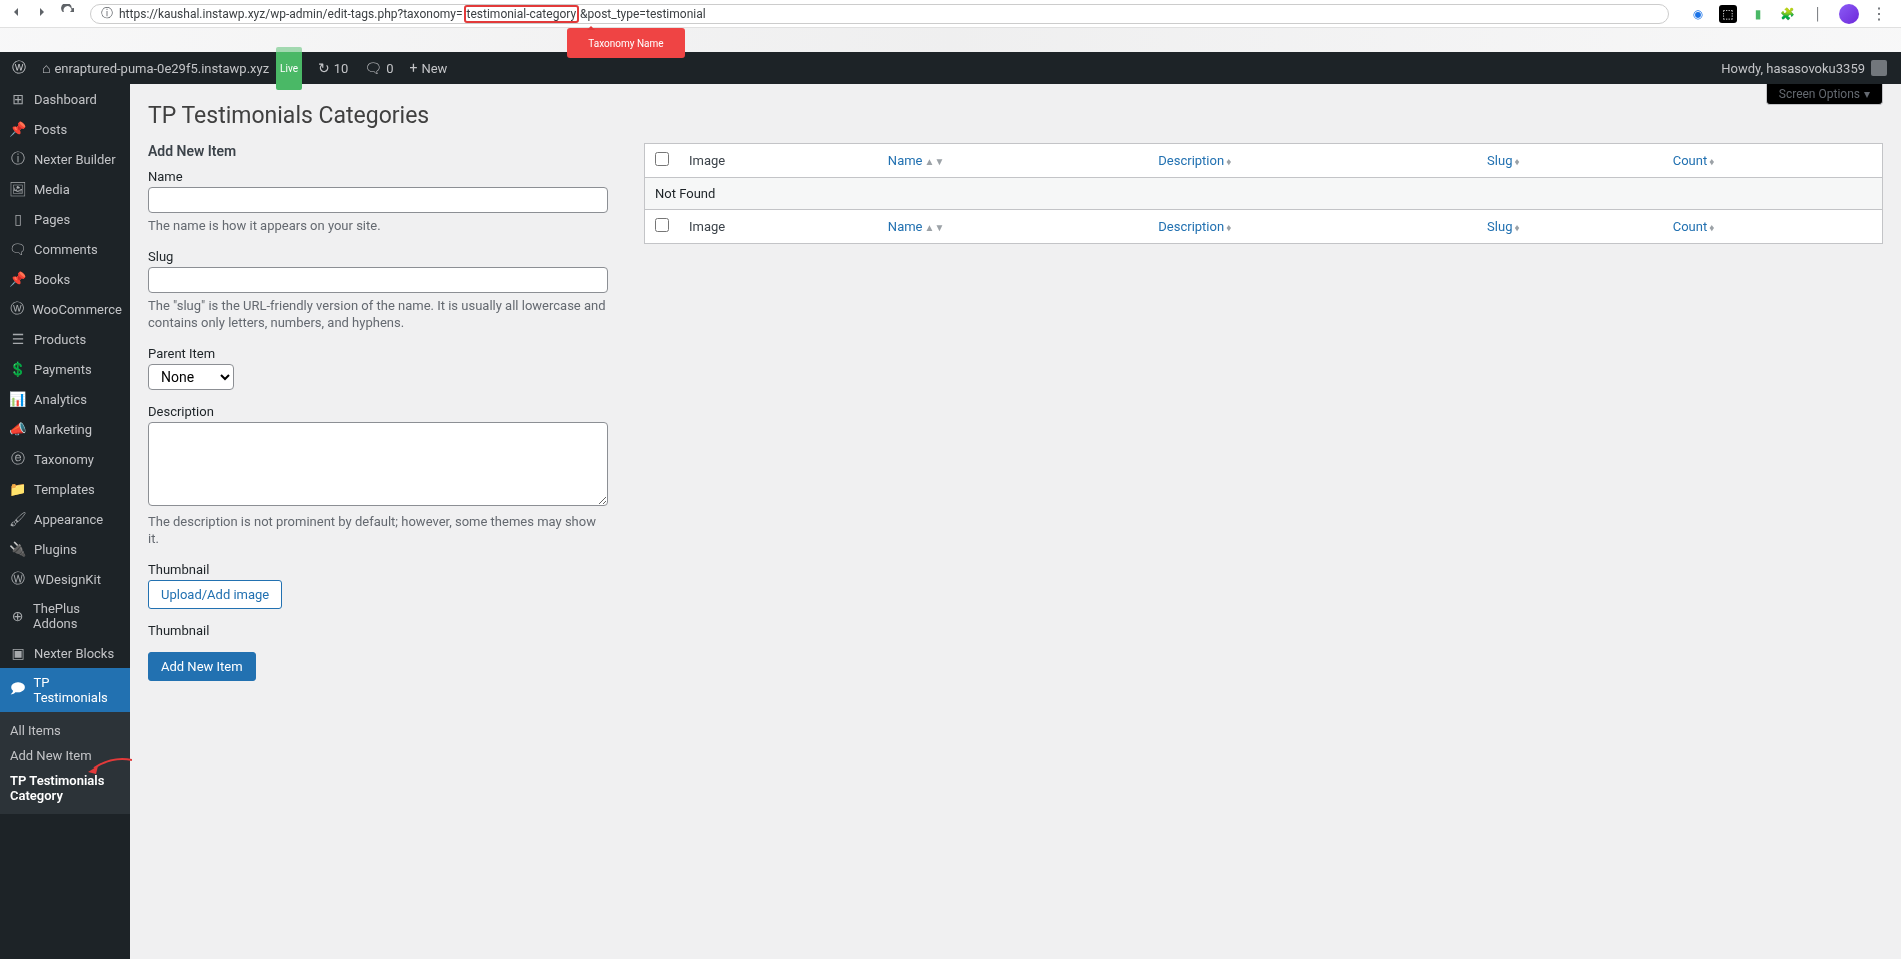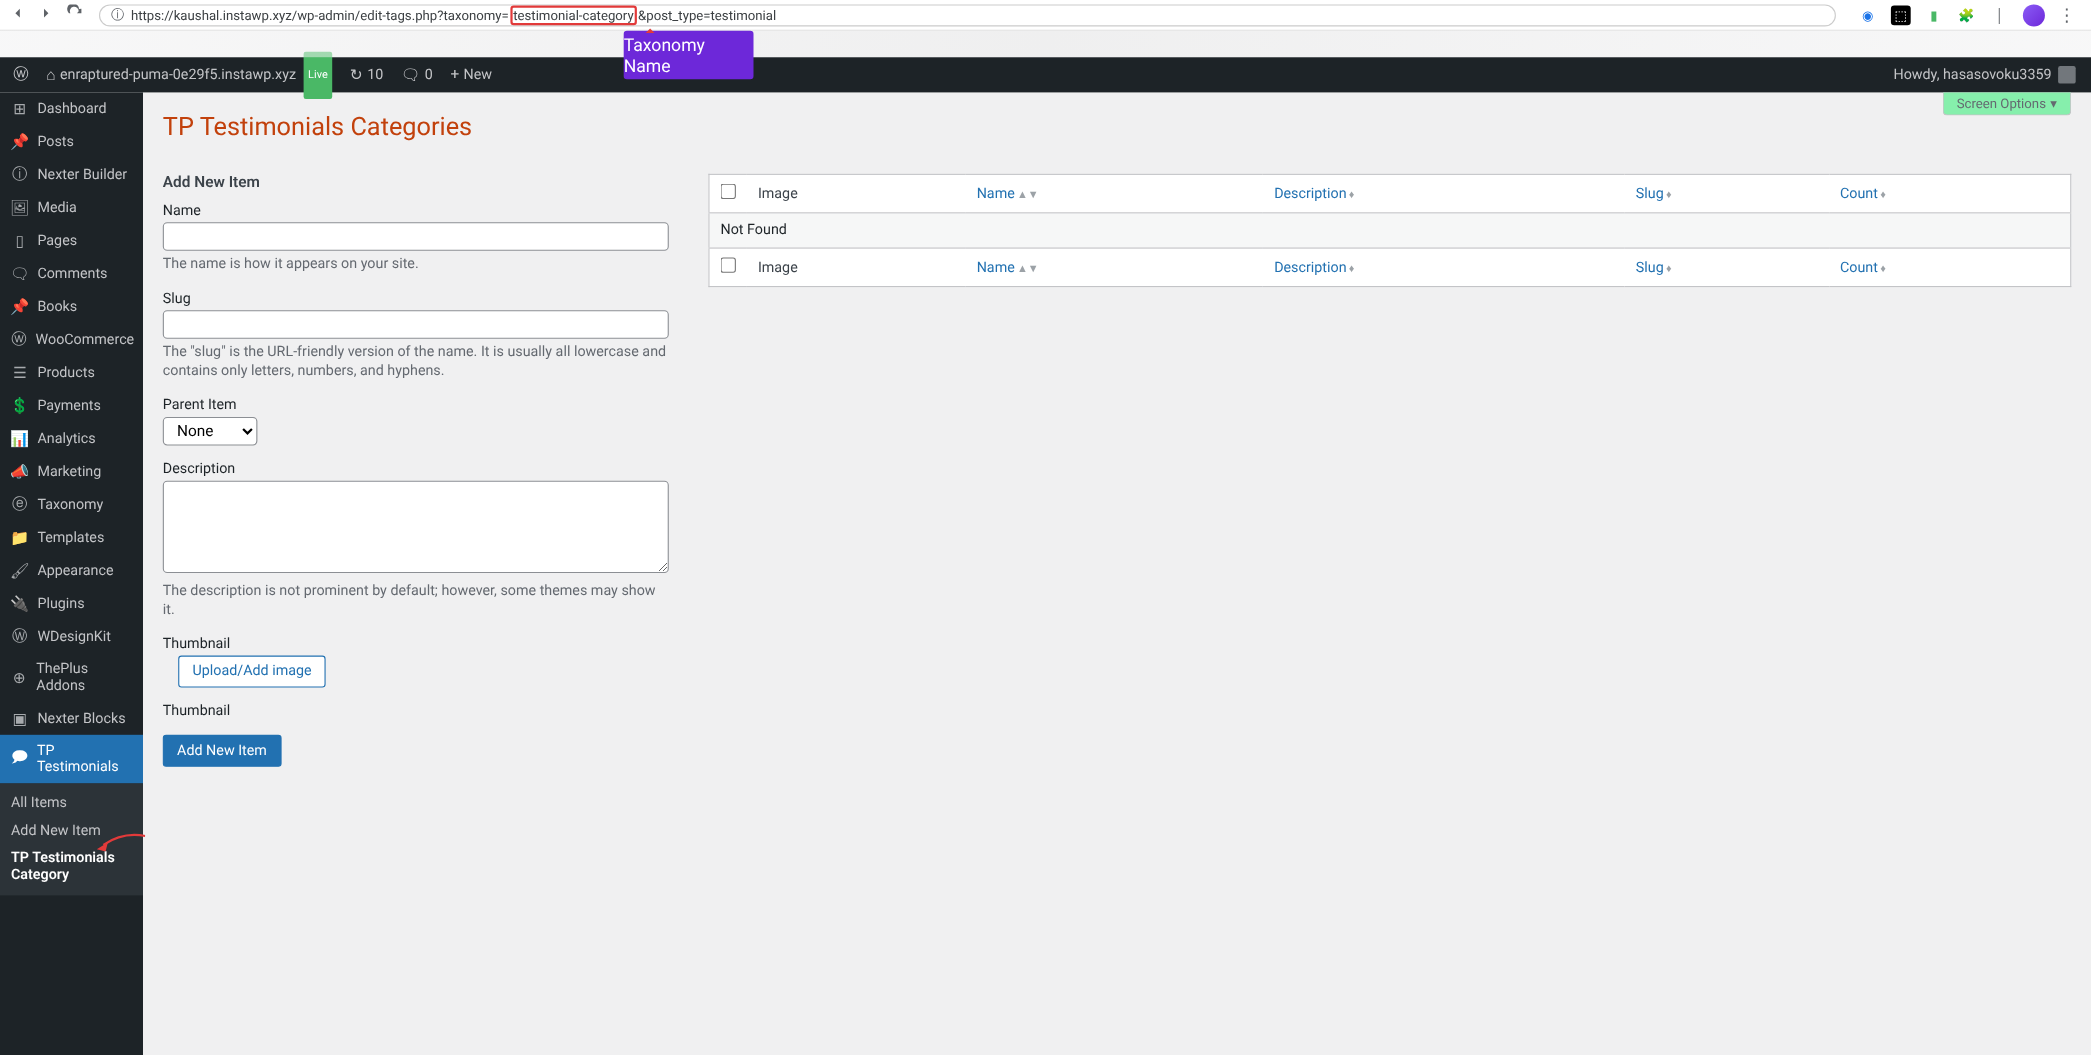--- a/index.html
+++ b/index.html
@@ -9,21 +9,21 @@
 .browser-nav { display: flex; gap: 10px; align-items: center; color: #5f6368; }
 .browser-nav svg { width: 16px; height: 16px; fill: currentColor; }
 .browser-addr { flex: 1; margin: 0 14px; height: 20px; border: 1px solid #ccc; border-radius: 12px; display: flex; align-items: center; padding: 0 10px; font-size: 12px; color: #3c4043; position: relative; }
 .addr-globe { color: #5f6368; margin-right: 6px; }
 .url-highlight { border: 2px solid #e23a3a; border-radius: 3px; padding: 0 1px; margin: 0 1px; }
 .browser-ext { display: flex; gap: 12px; align-items: center; padding: 0 6px; }
 .ext-icon { width: 18px; height: 18px; display: flex; align-items: center; justify-content: center; font-size: 12px; }
 .avatar-ext { width: 20px; height: 20px; border-radius: 50%; background: linear-gradient(135deg,#8b5cf6,#6d28d9); }
 .dots { color: #5f6368; font-size: 16px; }
 
-.callout { position: absolute; left: 567px; top: 28px; width: 118px; height: 44px; background: #6d28d9; color: #fff; font-size: 16px; display: flex; align-items: center; justify-content: center; border-radius: 3px; z-index: 100; }
+.callout { position: absolute; left: 567px; top: 28px; width: 118px; height: 30px; background: #ef4444; color: #fff; font-size: 10px; display: flex; align-items: center; justify-content: center; border-radius: 3px; z-index: 100; }
 .callout::before { content: ''; position: absolute; top: -6px; left: 20px; border: 4px solid transparent; border-bottom-color: #e23a3a; }
 .blur-strip { height: 24px; background: linear-gradient(90deg,#fff,#eee,#fff); opacity: .5; }
 
 .wp-adminbar { height: 32px; background: #1d2327; color: #c3c4c7; display: flex; align-items: center; justify-content: space-between; padding: 0 0 0 4px; font-size: 13px; }
 .wp-adminbar-left { display: flex; gap: 0; align-items: center; }
 .wp-adminbar-left > div { padding: 0 8px; display: flex; align-items: center; gap: 4px; cursor: pointer; }
 .wp-adminbar .icon { font-size: 14px; }
 .live-badge { background: #4ab866; color: #fff; font-size: 10px; padding: 16px 4px; border-radius: 2px; margin-left: 3px; }
 .howdy { padding: 0 14px 0 8px; display: flex; align-items: flex-end; gap: 6px; }
 .howdy .av { width: 16px; height: 16px; background: #72777c; border-radius: 2px; }
@@ -34,31 +34,31 @@
 .wp-sidebar .menu-item.active { background: #2271b1; color: #fff; font-weight: 400; }
 .wp-sidebar .menu-item.active::after { content: ''; position: absolute; right: -8px; top: 50%; margin-top: -8px; border: 8px solid transparent; border-right-color: #f0f0f1; }
 .wp-sidebar .micon { width: 16px; height: 16px; display: flex; align-items: center; justify-content: center; font-size: 14px; color: #a7aaad; }
 .wp-sidebar .menu-item.active .micon { color: #fff; }
 .submenu { background: #2c3338; padding: 6px 0; }
 .submenu .sub-item { padding: 5px 10px; color: #c3c4c7; font-size: 13px; cursor: pointer; }
 .submenu .sub-item.active { color: #fff; font-weight: 600; }
 .red-arrow { position: absolute; left: 88px; top: 756px; pointer-events: none; z-index: 50; }
 
 .wp-content { flex: 1; padding: 10px 18px 40px 18px; position: relative; }
-.screen-options { position: absolute; top: 0; right: 18px; background: #86efac; border: 1px solid #c3c4c7; border-top: none; padding: 3px 12px; font-size: 12px; color: #646970; border-bottom-left-radius: 4px; border-bottom-right-radius: 4px; display: flex; align-items: center; gap: 4px; cursor: pointer; }
-h1.page-title { font-size: 23px; font-weight: 400; color: #c2410c; margin: 8px 0 29px 0; }
+.screen-options { position: absolute; top: 0; right: 18px; background: #000000; border: 1px solid #c3c4c7; border-top: none; padding: 3px 12px; font-size: 12px; color: #646970; border-bottom-left-radius: 4px; border-bottom-right-radius: 4px; display: flex; align-items: center; gap: 4px; cursor: pointer; }
+h1.page-title { font-size: 23px; font-weight: 400; color: #404040; margin: 8px 0 14px 0; }
 h2.form-title { font-size: 14px; font-weight: 600; margin-bottom: 10px; }
 .form-row { margin-bottom: 14px; max-width: 460px; }
 .form-row label { display: block; font-size: 13px; color: #1d2327; margin-bottom: 3px; }
 .form-row input[type=text], .form-row textarea, .form-row select { width: 100%; border: 1px solid #8c8f94; border-radius: 4px; padding: 4px 6px; font-size: 14px; background: #fff; }
 .form-row textarea { height: 84px; resize: both; }
 .form-row select { width: auto; padding: 3px 22px 3px 8px; }
 .form-row .desc { font-size: 13px; color: #646970; margin-top: 4px; line-height: 1.35; }
 .btn { display: inline-block; padding: 6px 12px; font-size: 13px; border-radius: 3px; cursor: pointer; }
-.btn-secondary { background: #fff; border: 1px solid #2271b1; color: #2271b1; margin-left: 14px; }
+.btn-secondary { background: #fff; border: 1px solid #2271b1; color: #2271b1; }
 .btn-primary { background: #2271b1; border: 1px solid #2271b1; color: #fff; }
 
 .cols { display: flex; gap: 36px; align-items: flex-start; }
 .col-left { flex: 0 0 460px; }
 .col-right { flex: 1; }
 .wp-table { width: 100%; border: 1px solid #c3c4c7; border-collapse: collapse; background: #fff; }
 .wp-table th, .wp-table td { text-align: left; padding: 8px 10px; font-size: 13px; font-weight: 400; }
 .wp-table thead th, .wp-table tfoot th { border-bottom: 1px solid #c3c4c7; }
 .wp-table tfoot th { border-top: 1px solid #c3c4c7; border-bottom: none; }
 .wp-table .sortable { color: #2271b1; cursor: pointer; }

